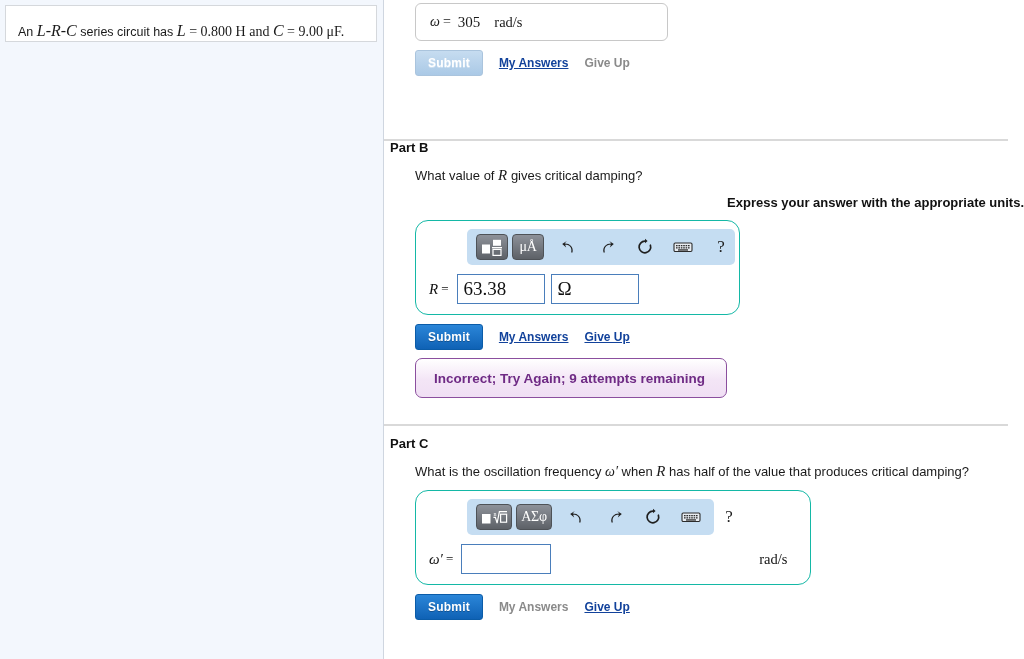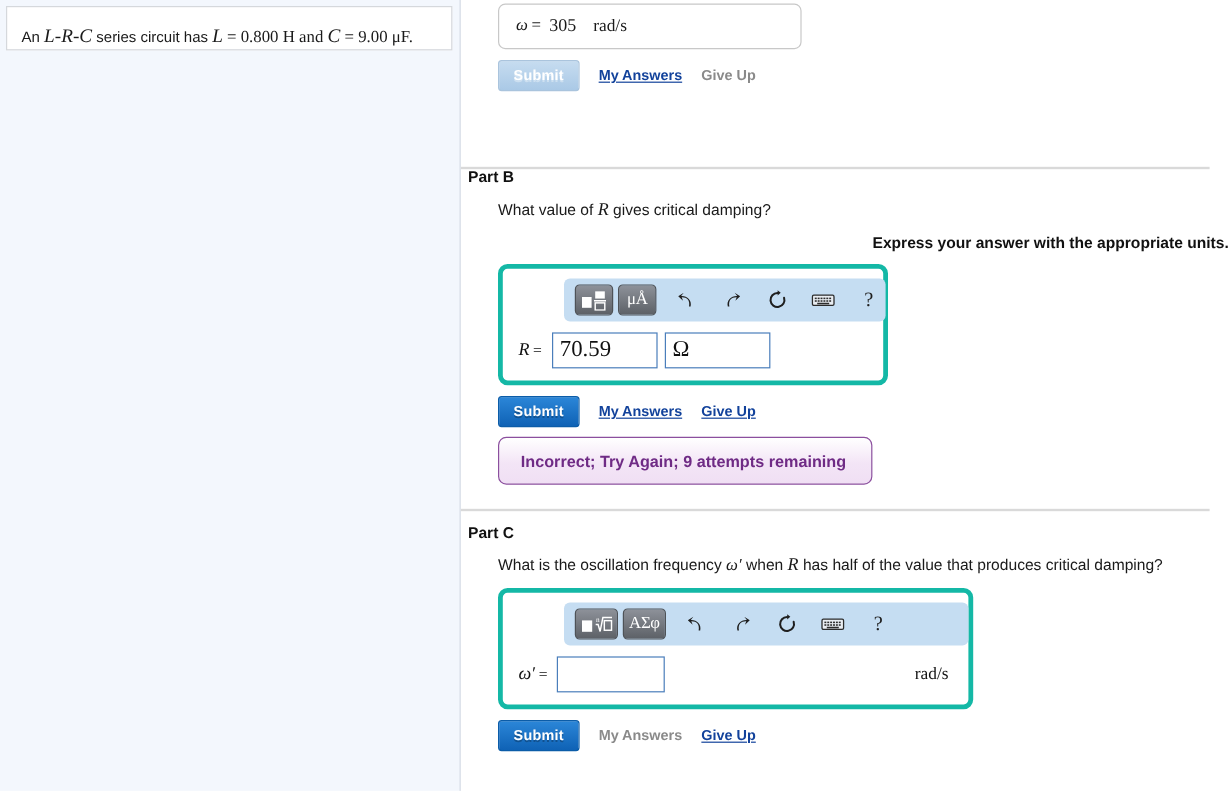--- a/index.html
+++ b/index.html
@@ -213,40 +213,40 @@
     margin-top: 11px;
     margin-left: 31px;
     text-align: right;
   }
 
   
   .answer-widget {
     box-sizing: border-box;
     margin-top: 10px;
     margin-left: 31px;
-    border: 4px solid #14b8a6;
-    border-radius: 8px;
+    border: 1px solid #14b8a6;
+    border-radius: 13px;
     background: #ffffff;
     padding: 8px 9px 10px 9px;
   }
   .widget-b { width: 325px; }
   .widget-c { width: 396px; }
 
   .toolbar {
     box-sizing: border-box;
     height: 36px;
     border-radius: 5px;
     background: #c5ddf2;
     display: flex;
     align-items: center;
     padding: 0 9px;
     gap: 4px;
   }
   .tb-b { width: 268px; margin-left: 42px; }
-  .tb-c { width: 337px; margin-left: 42px; }
+  .tb-c { width: 247px; margin-left: 42px; }
 
   .tb-btn {
     width: 32px;
     height: 26px;
     border-radius: 4px;
     background: linear-gradient(to bottom, #8d9199 0%, #5d6167 100%);
     border: 1px solid #4e5257;
     display: inline-flex;
     align-items: center;
     justify-content: center;
@@ -452,21 +452,21 @@
           </div>
 
           <div class="tb-icon sp">
             <span class="tb-help">?</span>
           </div>
         </div>
 
         <div class="input-row">
           <span class="var-label">R</span>
           <span class="eq-sign">=</span>
-          <div class="val-box">70.59</div>
+          <div class="val-box">63.38</div>
           <div class="unit-box">Ω</div>
         </div>
       </div>
 
       <div class="submit-row indent-row">
         <div class="btn-submit">Submit</div>
         <span class="link-answers">My Answers</span>
         <span class="link-giveup">Give Up</span>
       </div>
 

